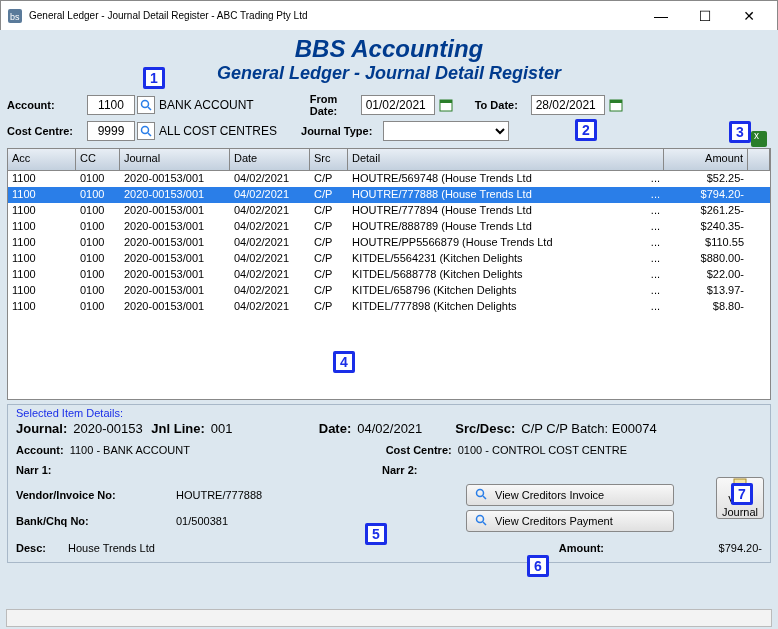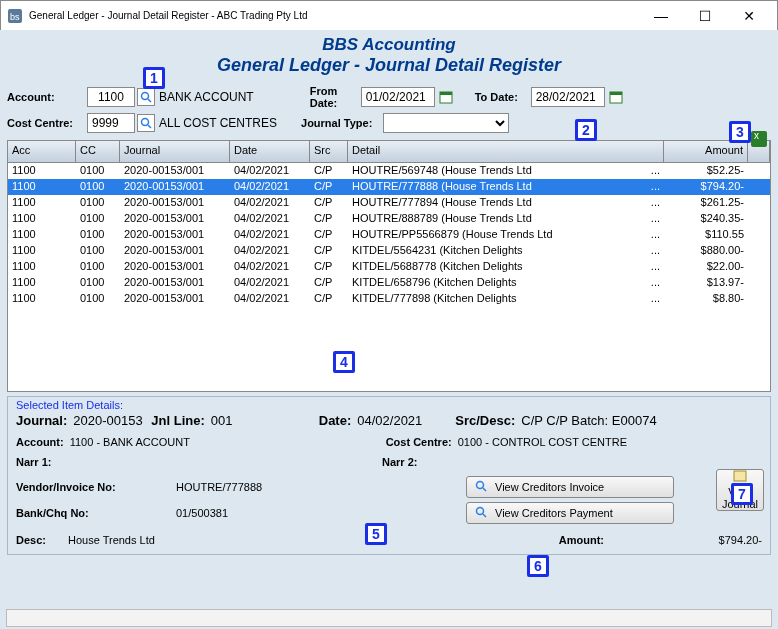--- a/index.html
+++ b/index.html
@@ -3,21 +3,21 @@
 <meta charset="utf-8">
 <style>
   * { box-sizing: border-box; margin: 0; padding: 0; }
   body { font-family: 'Segoe UI', Tahoma, sans-serif; font-size: 12px; background: #fff; width: 778px; height: 629px; overflow: hidden; border: 1px solid #888; }
   .titlebar { height: 30px; display: flex; align-items: center; padding: 0 6px; border-bottom: 1px solid #ccc; background: #fff; }
   .titlebar .icon { width: 16px; height: 16px; margin-right: 6px; }
   .titlebar .title { flex: 1; font-size: 10px; }
   .titlebar .winbtn { width: 44px; height: 28px; display: flex; align-items: center; justify-content: center; font-size: 14px; }
   .content { position: absolute; top: 30px; bottom: 0; left: 0; right: 0; background: #dce7ef; padding: 3px; }
   .inner { position: relative; height: 100%; }
-  .header1 { text-align: center; color: #003b8e; font-size: 17px; font-weight: bold; font-style: italic; margin-top: 2px; }
+  .header1 { text-align: center; color: #003b8e; font-size: 24px; font-weight: bold; font-style: italic; margin-top: 2px; }
   .header2 { text-align: center; color: #003b8e; font-size: 18px; font-weight: bold; font-style: italic; margin-bottom: 6px; }
   .filters { padding: 2px 4px; font-size: 12px; }
   .frow { display: flex; align-items: center; height: 26px; }
   .flabel { font-weight: bold; font-size: 11px; }
   .input { background: #fff; border: 1px solid #888; height: 20px; padding: 1px 4px; font-size: 12px; }
   .lookup { width: 18px; height: 18px; display: inline-flex; align-items: center; justify-content: center; border: 1px solid #888; background: #fff; margin-left: 2px; }
   .cal { width: 18px; height: 18px; display: inline-flex; align-items: center; justify-content: center; margin-left: 2px; }
   select.input { height: 20px; }
   .callout { position: absolute; border: 3px solid #1a2ee8; color: #1a2ee8; font-weight: bold; background: #fff; display: flex; align-items: center; justify-content: center; font-size: 14px; padding: 0 4px; border-radius: 2px; z-index: 10; }
   .grid { margin: 2px 4px 0 4px; background: #fff; border: 1px solid #888; height: 252px; display: flex; flex-direction: column; }
@@ -98,21 +98,21 @@
       <input class="input" style="width: 74px;" value="28/02/2021">
       <span class="cal">
             <svg width="14" height="14">
               <rect x="1" y="2" width="12" height="11" fill="#fff" stroke="#2a7e2a"></rect>
               <rect x="1" y="2" width="12" height="3" fill="#2a7e2a"></rect>
             </svg>
           </span>
     </div>
     <div class="frow">
       <span class="flabel" style="width:80px">Cost Centre:</span>
-      <input class="input" style="width: 48px; text-align: left;" value="9999">
+      <input class="input" style="width: 48px; text-align: center;" value="9999">
       <span class="lookup">
             <svg width="12" height="12">
               <circle cx="5" cy="5" r="3.5" stroke="#2a7ee8" stroke-width="1.5" fill="none"></circle>
               <line x1="8" y1="8" x2="11" y2="11" stroke="#2a7ee8" stroke-width="1.5"></line>
             </svg>
           </span>
       <span style="margin-left:4px">ALL COST CENTRES</span>
       <span class="flabel" style="margin-left:24px; width:82px">Journal Type:</span>
       <select class="input" style="width:126px"><option></option></select>
       <span style="position:absolute; right:8px; top:96px;"><span class="excel"></span></span>

